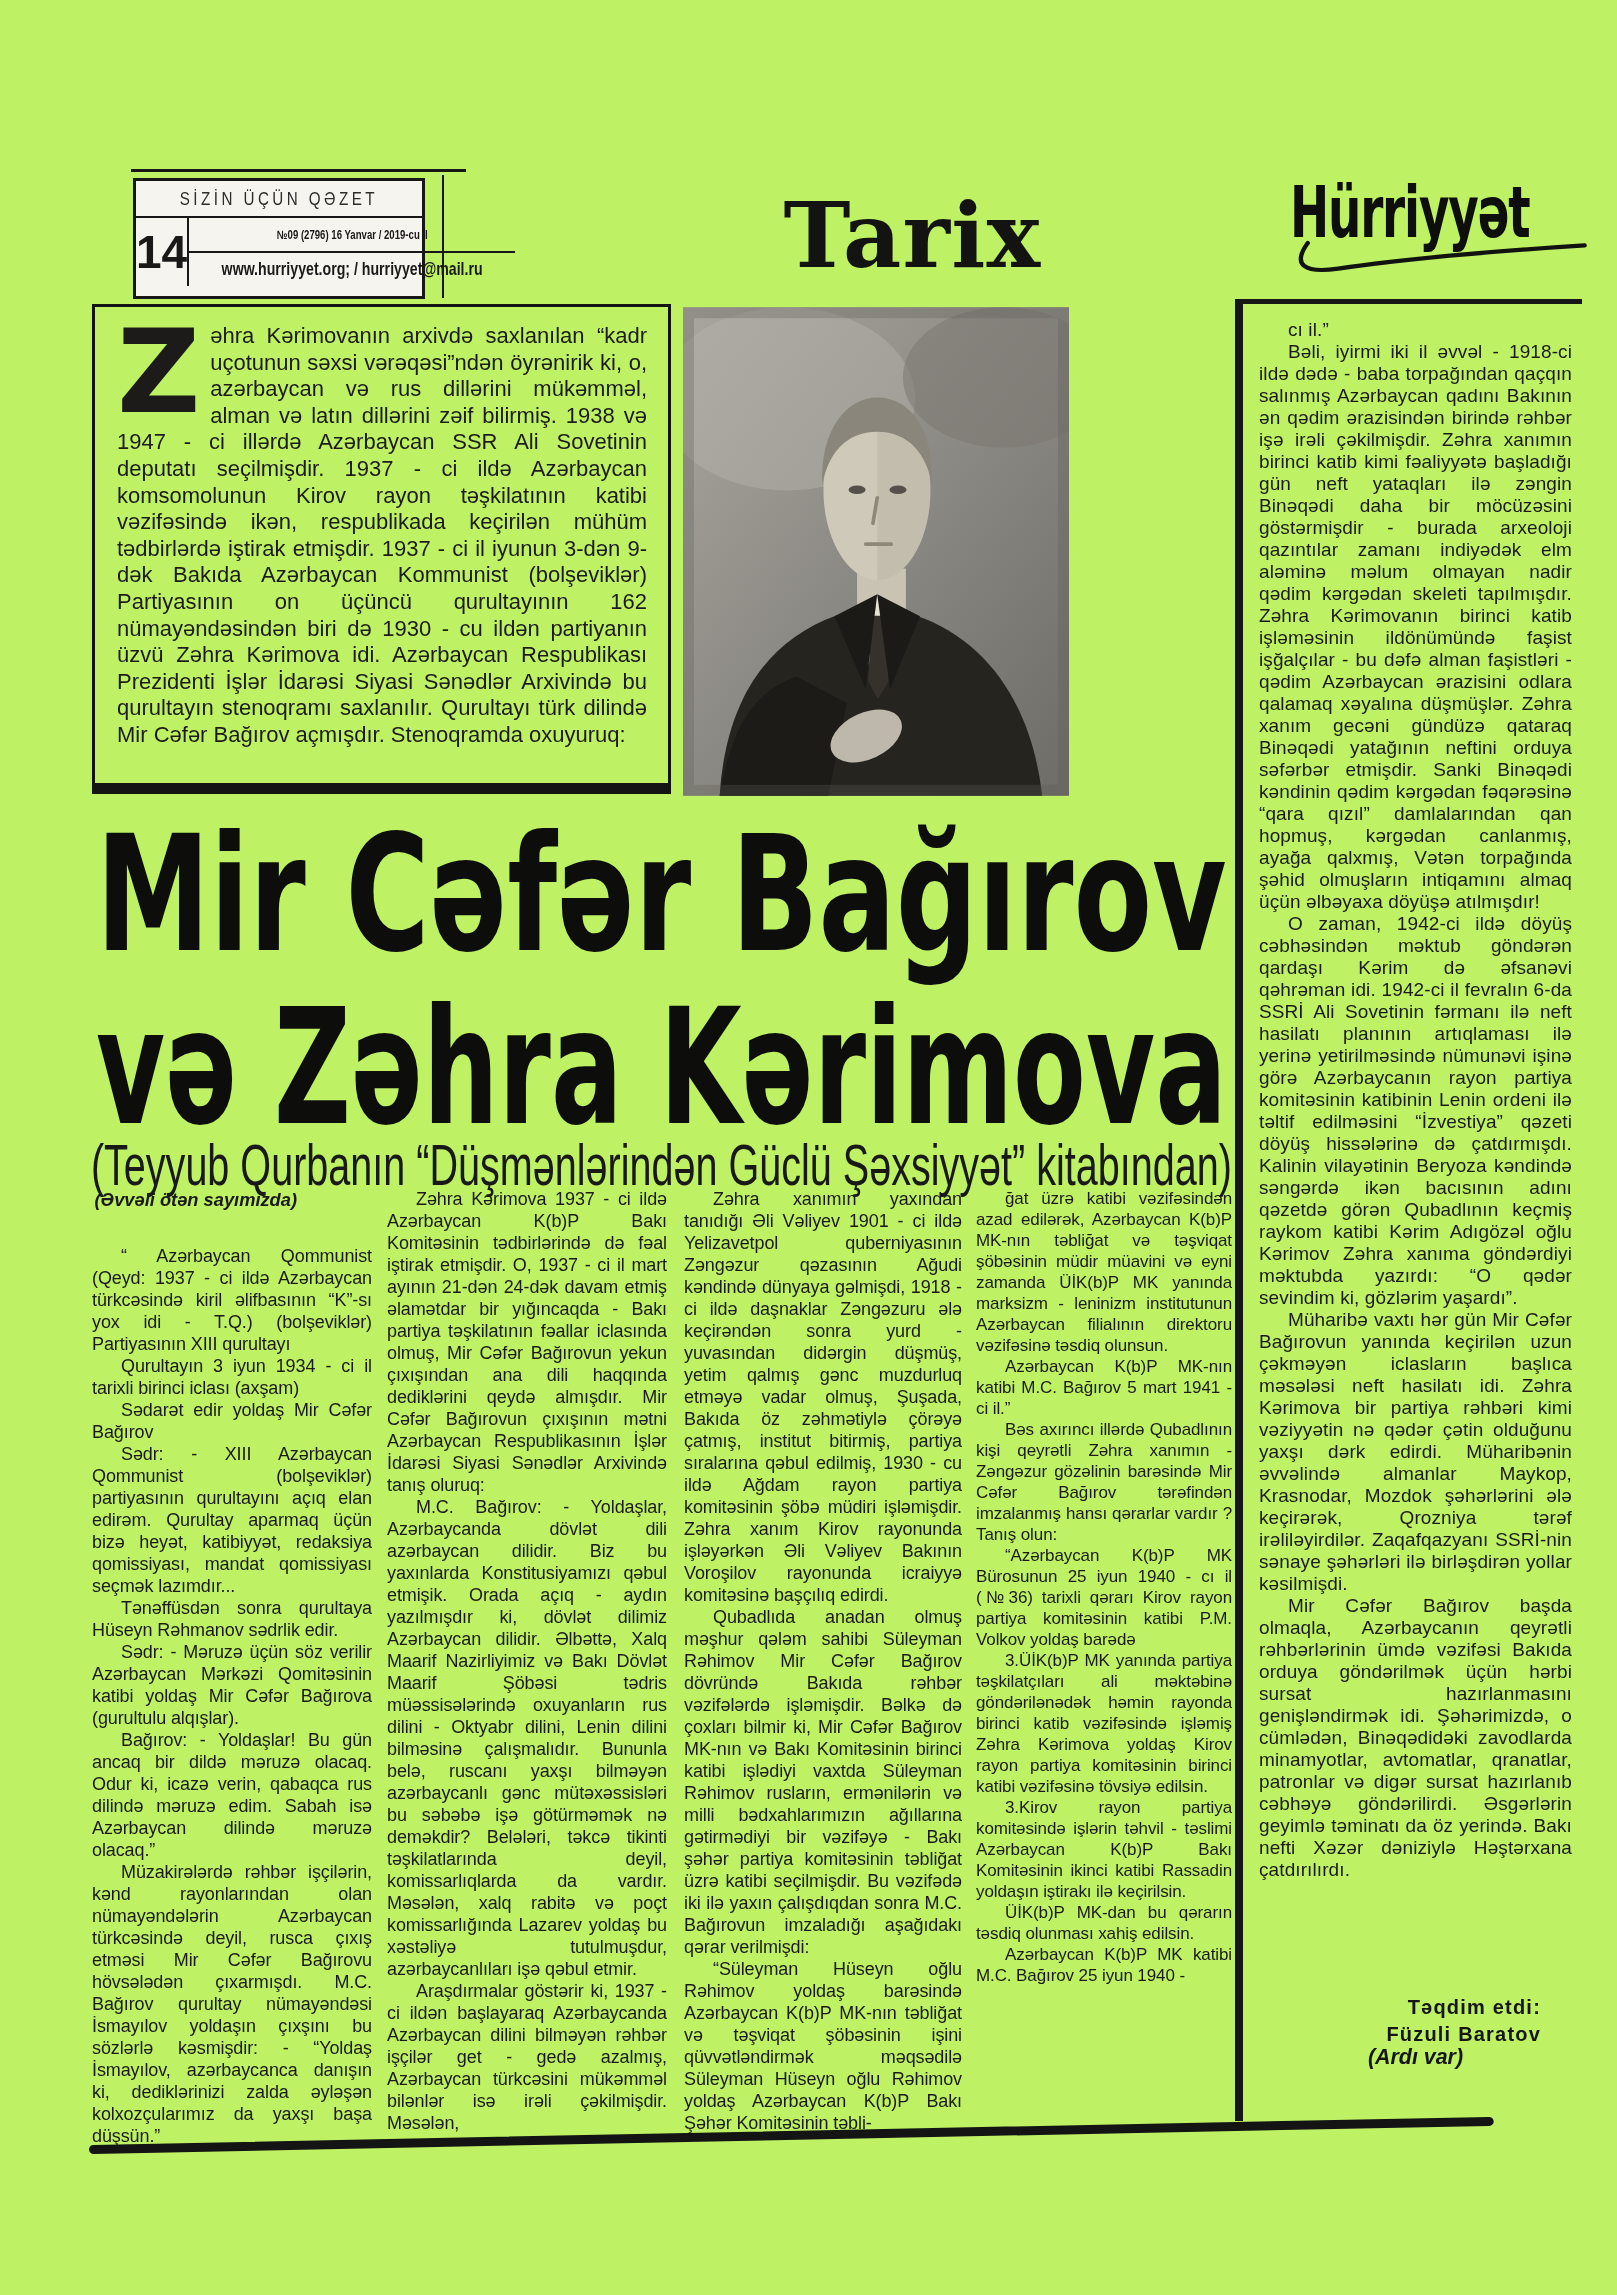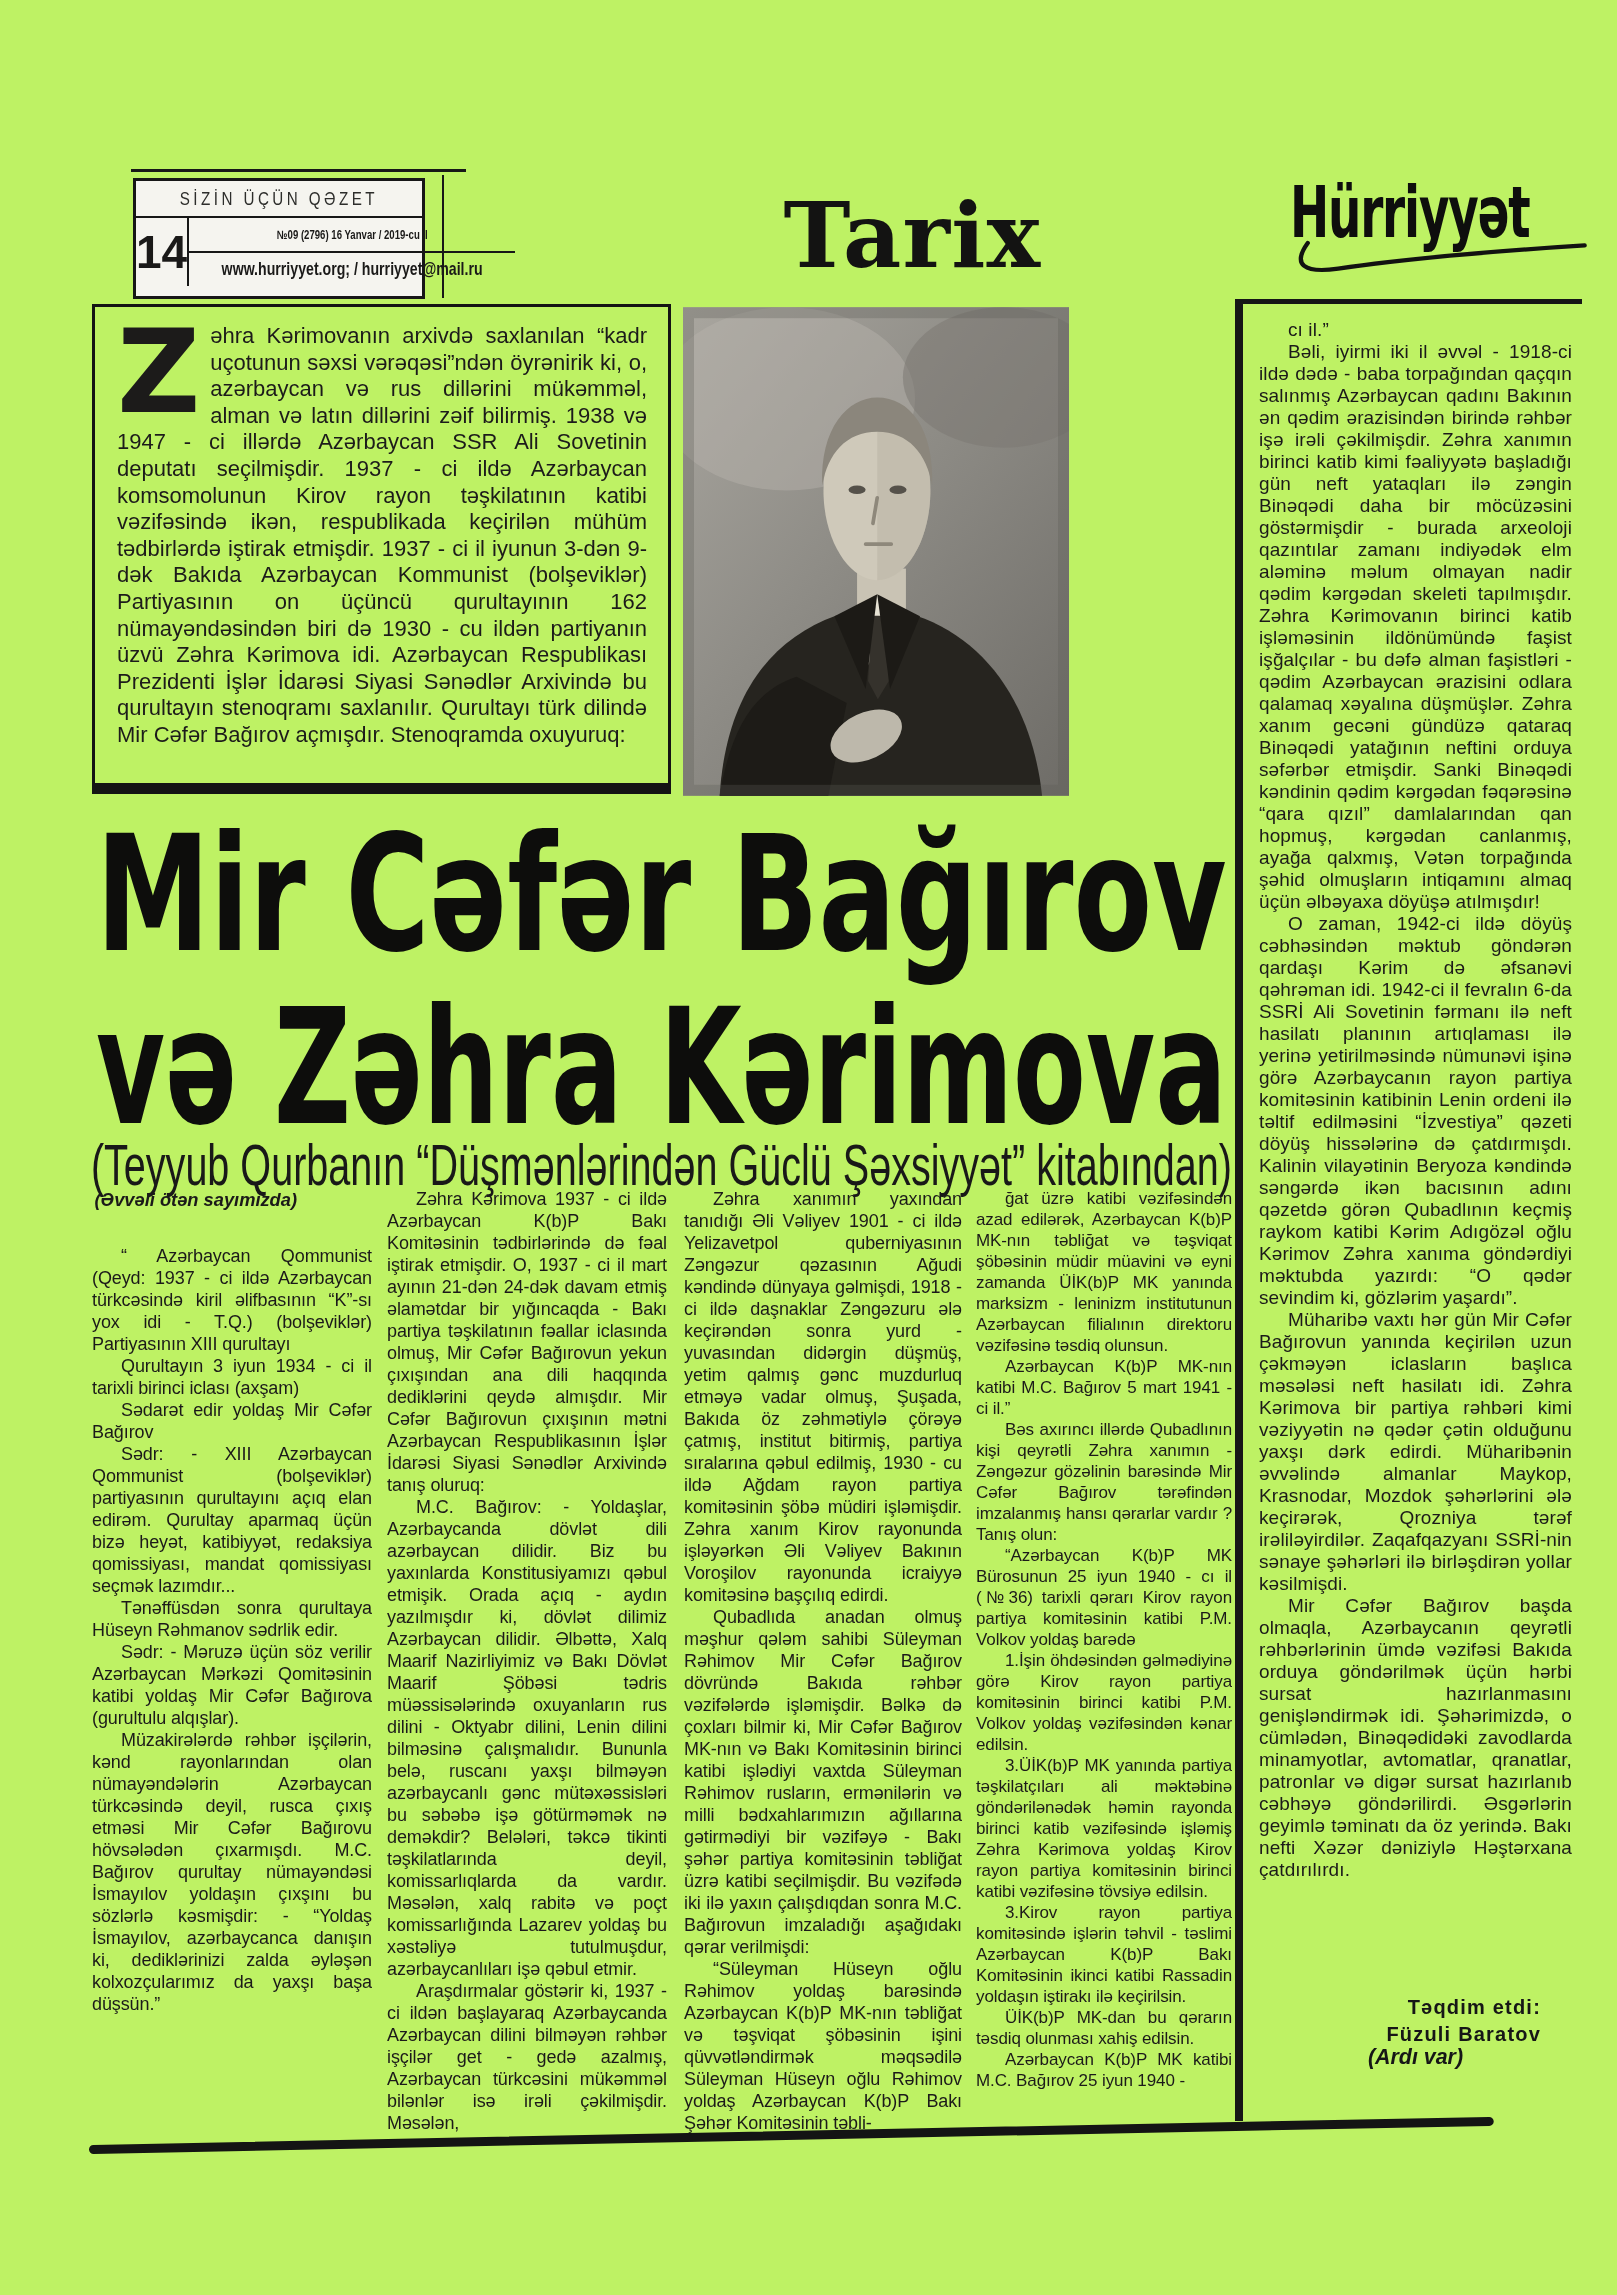--- a/index.html
+++ b/index.html
@@ -164,20 +164,21 @@
 
   <div class="col" id="col1">
     <div class="note">(Əvvəli ötən sayımızda)</div>
     <div>
         <p>“ Azərbaycan Qommunist (Qeyd: 1937 - ci ildə Azərbaycan türkcəsində kiril əlifbasının “K”-sı yox idi - T.Q.) (bolşeviklər) Partiyasının XIII qurultayı</p>
         <p>Qurultayın 3 iyun 1934 - ci il tarixli birinci iclası (axşam)</p>
         <p>Sədarət edir yoldaş Mir Cəfər Bağırov</p>
         <p>Sədr: - XIII Azərbaycan Qommunist (bolşeviklər) partiyasının qurultayını açıq elan edirəm. Qurultay aparmaq üçün bizə heyət, katibiyyət, redaksiya qomissiyası, mandat qomissiyası seçmək lazımdır...</p>
         <p>Tənəffüsdən sonra qurultaya Hüseyn Rəhmanov sədrlik edir.</p>
         <p>Sədr: - Məruzə üçün söz verilir Azərbaycan Mərkəzi Qomitəsinin katibi yoldaş Mir Cəfər Bağırova (gurultulu alqışlar).</p>
+        <p>Bağırov: - Yoldaşlar! Bu gün ancaq bir dildə məruzə olacaq. Odur ki, icazə verin, qabaqca rus dilində məruzə edim. Sabah isə Azərbaycan dilində məruzə olacaq.”</p>
         <p>Müzakirələrdə rəhbər işçilərin, kənd rayonlarından olan nümayəndələrin Azərbaycan türkcəsində deyil, rusca çıxış etməsi Mir Cəfər Bağırovu hövsələdən çıxarmışdı. M.C. Bağırov qurultay nümayəndəsi İsmayılov yoldaşın çıxşını bu sözlərlə kəsmişdir: - “Yoldaş İsmayılov, azərbaycanca danışın ki, dediklərinizi zalda əyləşən kolxozçularımız da yaxşı başa düşsün.”</p>
       </div>
   </div>
   <div class="col" id="col2">
     <div>
         <p>Zəhra Kərimova 1937 - ci ildə Azərbaycan K(b)P Bakı Komitəsinin tədbirlərində də fəal iştirak etmişdir. O, 1937 - ci il mart ayının 21-dən 24-dək davam etmiş əlamətdar bir yığıncaqda - Bakı partiya təşkilatının fəallar iclasında olmuş, Mir Cəfər Bağırovun yekun çıxışından ana dili haqqında dediklərini qeydə almışdır. Mir Cəfər Bağırovun çıxışının mətni Azərbaycan Respublikasının İşlər İdarəsi Siyasi Sənədlər Arxivində tanış oluruq:</p>
         <p>M.C. Bağırov: - Yoldaşlar, Azərbaycanda dövlət dili azərbaycan dilidir. Biz bu yaxınlarda Konstitusiyamızı qəbul etmişik. Orada açıq - aydın yazılmışdır ki, dövlət dilimiz Azərbaycan dilidir. Əlbəttə, Xalq Maarif Nazirliyimiz və Bakı Dövlət Maarif Şöbəsi tədris müəssisələrində oxuyanların rus dilini - Oktyabr dilini, Lenin dilini bilməsinə çalışmalıdır. Bununla belə, ruscanı yaxşı bilməyən azərbaycanlı gənc mütəxəssisləri bu səbəbə işə götürməmək nə deməkdir? Belələri, təkcə tikinti təşkilatlarında deyil, komissarlıqlarda da vardır. Məsələn, xalq rabitə və poçt komissarlığında Lazarev yoldaş bu xəstəliyə tutulmuşdur, azərbaycanlıları işə qəbul etmir.</p>
         <p>Araşdırmalar göstərir ki, 1937 - ci ildən başlayaraq Azərbaycanda Azərbaycan dilini bilməyən rəhbər işçilər get - gedə azalmış, Azərbaycan türkcəsini mükəmməl bilənlər isə irəli çəkilmişdir. Məsələn,</p>
       </div>
   </div>
@@ -187,21 +188,20 @@
         <p>Qubadlıda anadan olmuş məşhur qələm sahibi Süleyman Rəhimov Mir Cəfər Bağırov dövründə Bakıda rəhbər vəzifələrdə işləmişdir. Bəlkə də çoxları bilmir ki, Mir Cəfər Bağırov MK-nın və Bakı Komitəsinin birinci katibi işlədiyi vaxtda Süleyman Rəhimov rusların, ermənilərin və milli bədxahlarımızın ağıllarına gətirmədiyi bir vəzifəyə - Bakı şəhər partiya komitəsinin təbliğat üzrə katibi seçilmişdir. Bu vəzifədə iki ilə yaxın çalışdıqdan sonra M.C. Bağırovun imzaladığı aşağıdakı qərar verilmişdi:</p>
         <p>“Süleyman Hüseyn oğlu Rəhimov yoldaş barəsində Azərbaycan K(b)P MK-nın təbliğat və təşviqat şöbəsinin işini qüvvətləndirmək məqsədilə Süleyman Hüseyn oğlu Rəhimov yoldaş Azərbaycan K(b)P Bakı Şəhər Komitəsinin təbli-</p>
       </div>
   </div>
   <div class="col" id="col4">
     <div>
         <p>ğat üzrə katibi vəzifəsindən azad edilərək, Azərbaycan K(b)P MK-nın təbliğat və təşviqat şöbəsinin müdir müavini və eyni zamanda ÜİK(b)P MK yanında marksizm - leninizm institutunun Azərbaycan filialının direktoru vəzifəsinə təsdiq olunsun.</p>
         <p>Azərbaycan K(b)P MK-nın katibi M.C. Bağırov 5 mart 1941 - ci il.”</p>
         <p>Bəs axırıncı illərdə Qubadlının kişi qeyrətli Zəhra xanımın - Zəngəzur gözəlinin barəsində Mir Cəfər Bağırov tərəfindən imzalanmış hansı qərarlar vardır ? Tanış olun:</p>
         <p>“Azərbaycan K(b)P MK Bürosunun 25 iyun 1940 - cı il (№36) tarixli qərarı Kirov rayon partiya komitəsinin katibi P.M. Volkov yoldaş barədə</p>
-        <p>1.İşin öhdəsindən gəlmədiyinə görə Kirov rayon partiya komitəsinin birinci katibi P.M. Volkov yoldaş vəzifəsindən kənar edilsin.</p>
         <p>3.ÜİK(b)P MK yanında partiya təşkilatçıları ali məktəbinə göndərilənədək həmin rayonda birinci katib vəzifəsində işləmiş Zəhra Kərimova yoldaş Kirov rayon partiya komitəsinin birinci katibi vəzifəsinə tövsiyə edilsin.</p>
         <p>3.Kirov rayon partiya komitəsində işlərin təhvil - təslimi Azərbaycan K(b)P Bakı Komitəsinin ikinci katibi Rassadin yoldaşın iştirakı ilə keçirilsin.</p>
         <p>ÜİK(b)P MK-dan bu qərarın təsdiq olunması xahiş edilsin.</p>
         <p>Azərbaycan K(b)P MK katibi M.C. Bağırov 25 iyun 1940 -</p>
       </div>
   </div>
   <div class="col" id="col5">
     <div>
         <p>cı il.”</p>
         <p>Bəli, iyirmi iki il əvvəl - 1918-ci ildə dədə - baba torpağından qaçqın salınmış Azərbaycan qadını Bakının ən qədim ərazisindən birində rəhbər işə irəli çəkilmişdir. Zəhra xanımın birinci katib kimi fəaliyyətə başladığı gün neft yataqları ilə zəngin Binəqədi daha bir möcüzəsini göstərmişdir - burada arxeoloji qazıntılar zamanı indiyədək elm aləminə məlum olmayan nadir qədim kərgədan skeleti tapılmışdır. Zəhra Kərimovanın birinci katib işləməsinin ildönümündə faşist işğalçılar - bu dəfə alman faşistləri - qədim Azərbaycan ərazisini odlara qalamaq xəyalına düşmüşlər. Zəhra xanım gecəni gündüzə qataraq Binəqədi yatağının neftini orduya səfərbər etmişdir. Sanki Binəqədi kəndinin qədim kərgədan fəqərəsinə “qara qızıl” damlalarından qan hopmuş, kərgədan canlanmış, ayağa qalxmış, Vətən torpağında şəhid olmuşların intiqamını almaq üçün əlbəyaxa döyüşə atılmışdır!</p>

